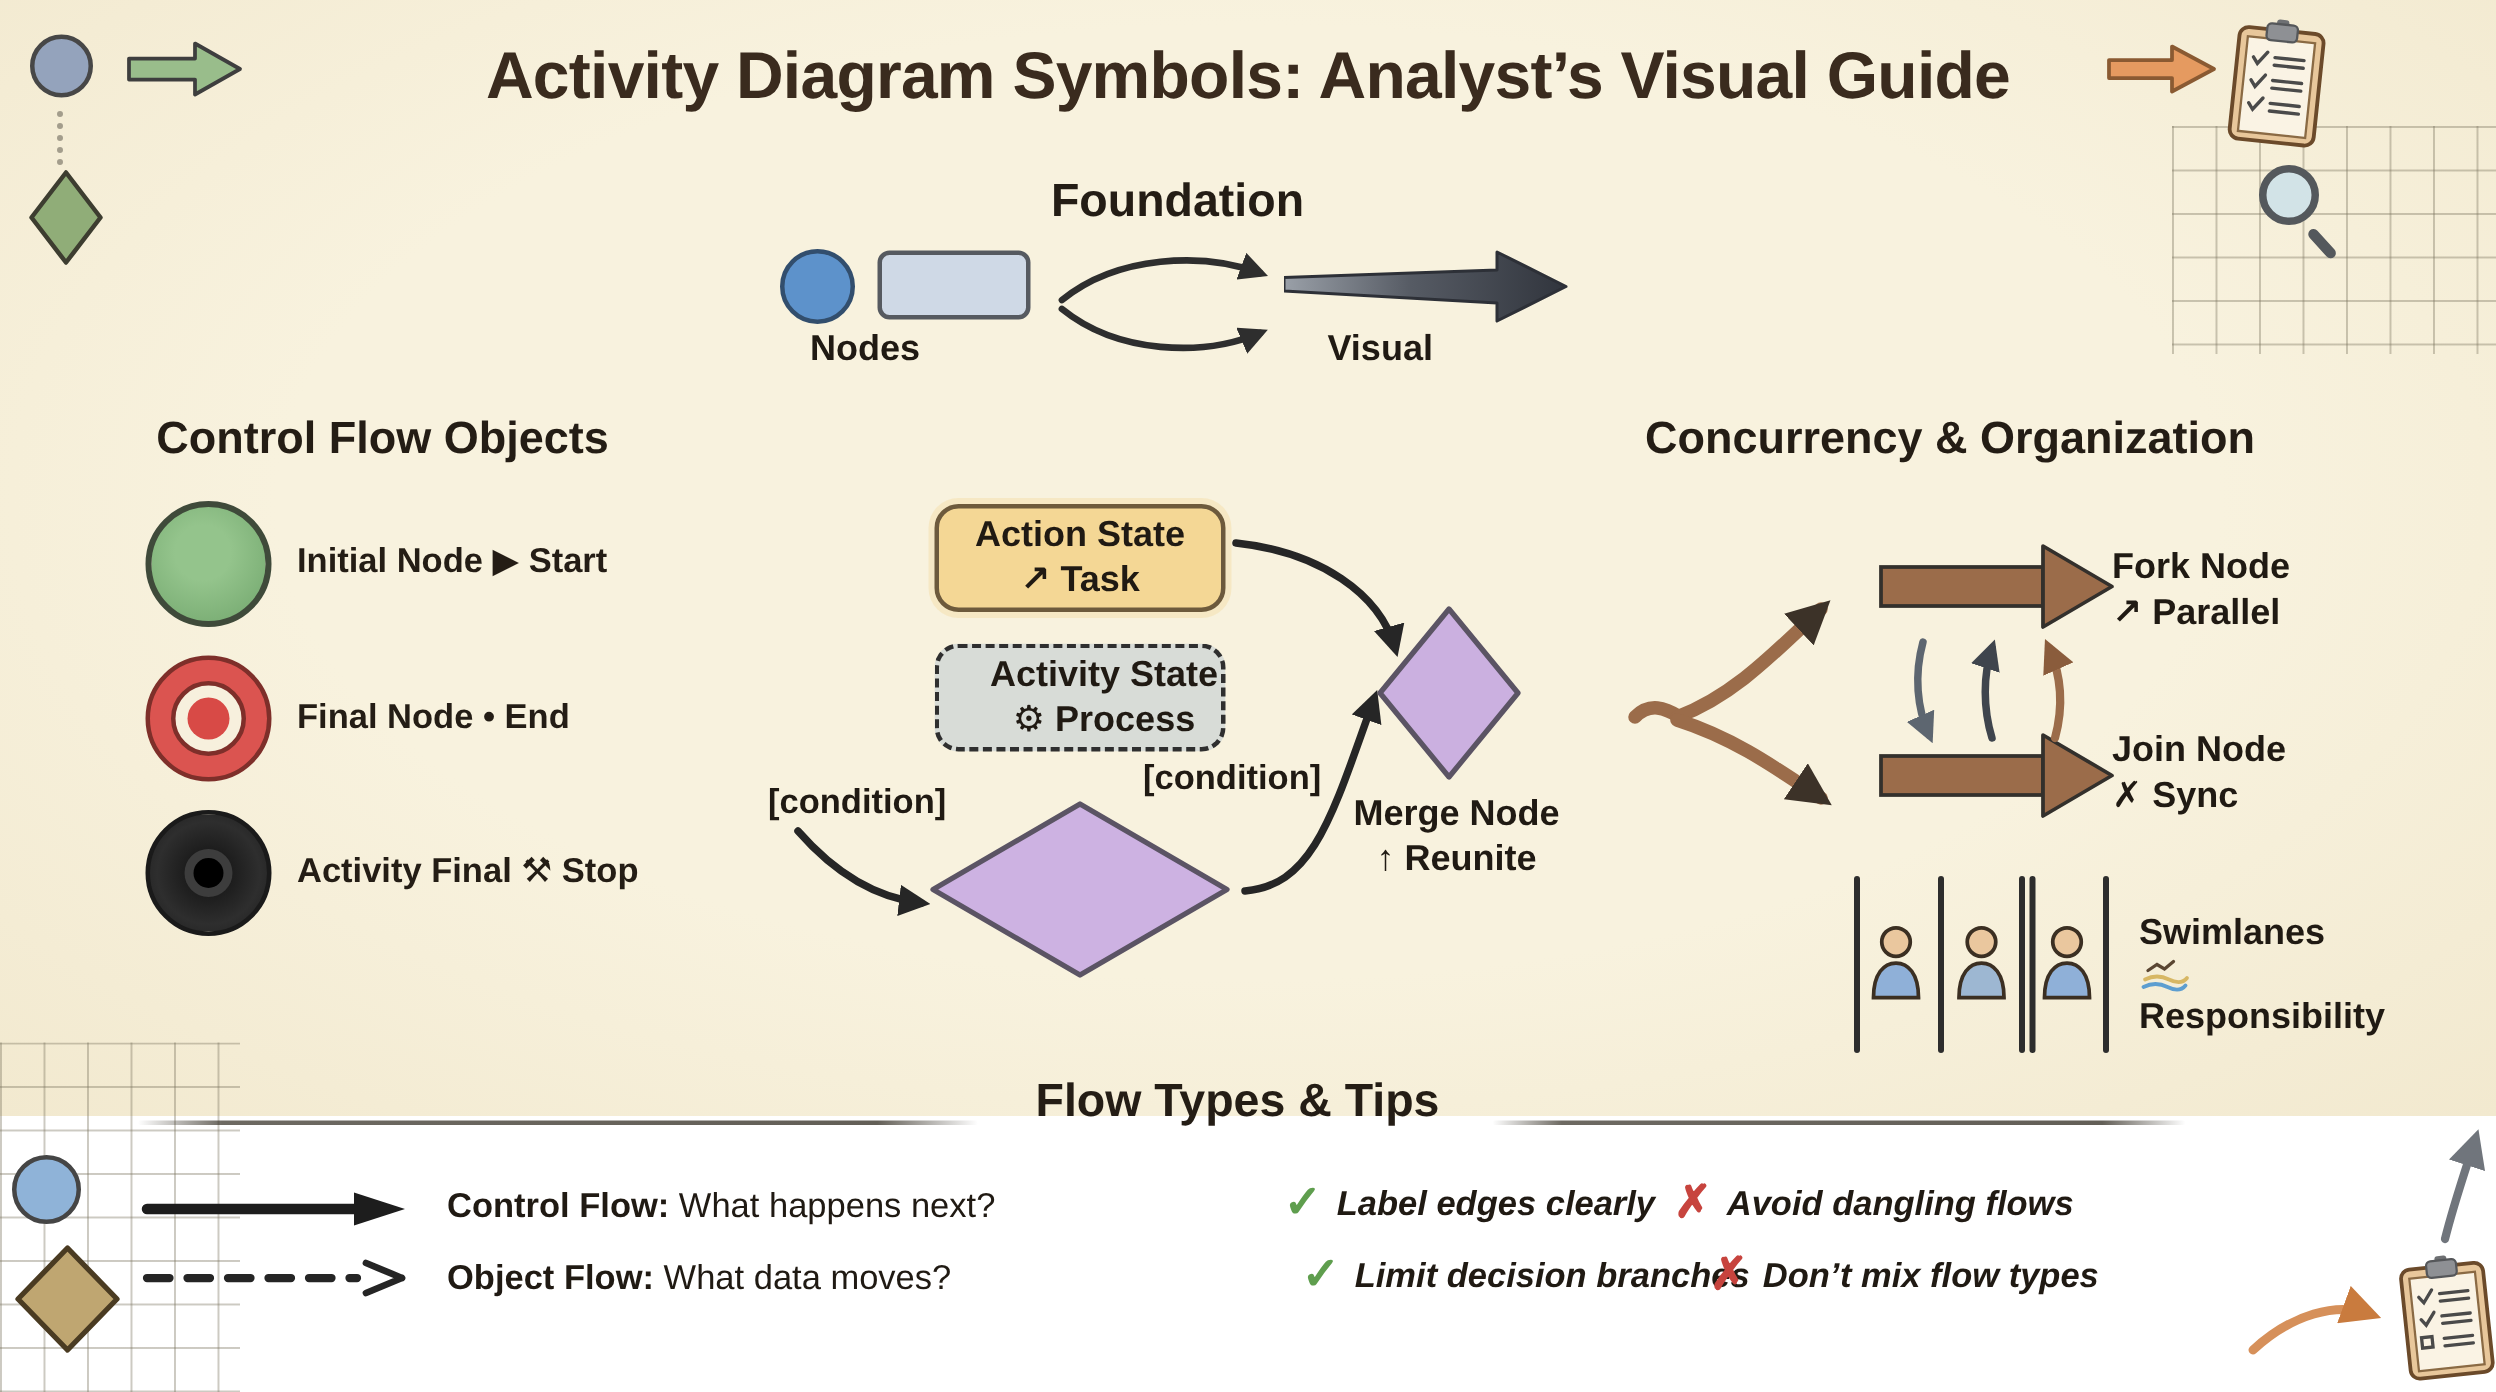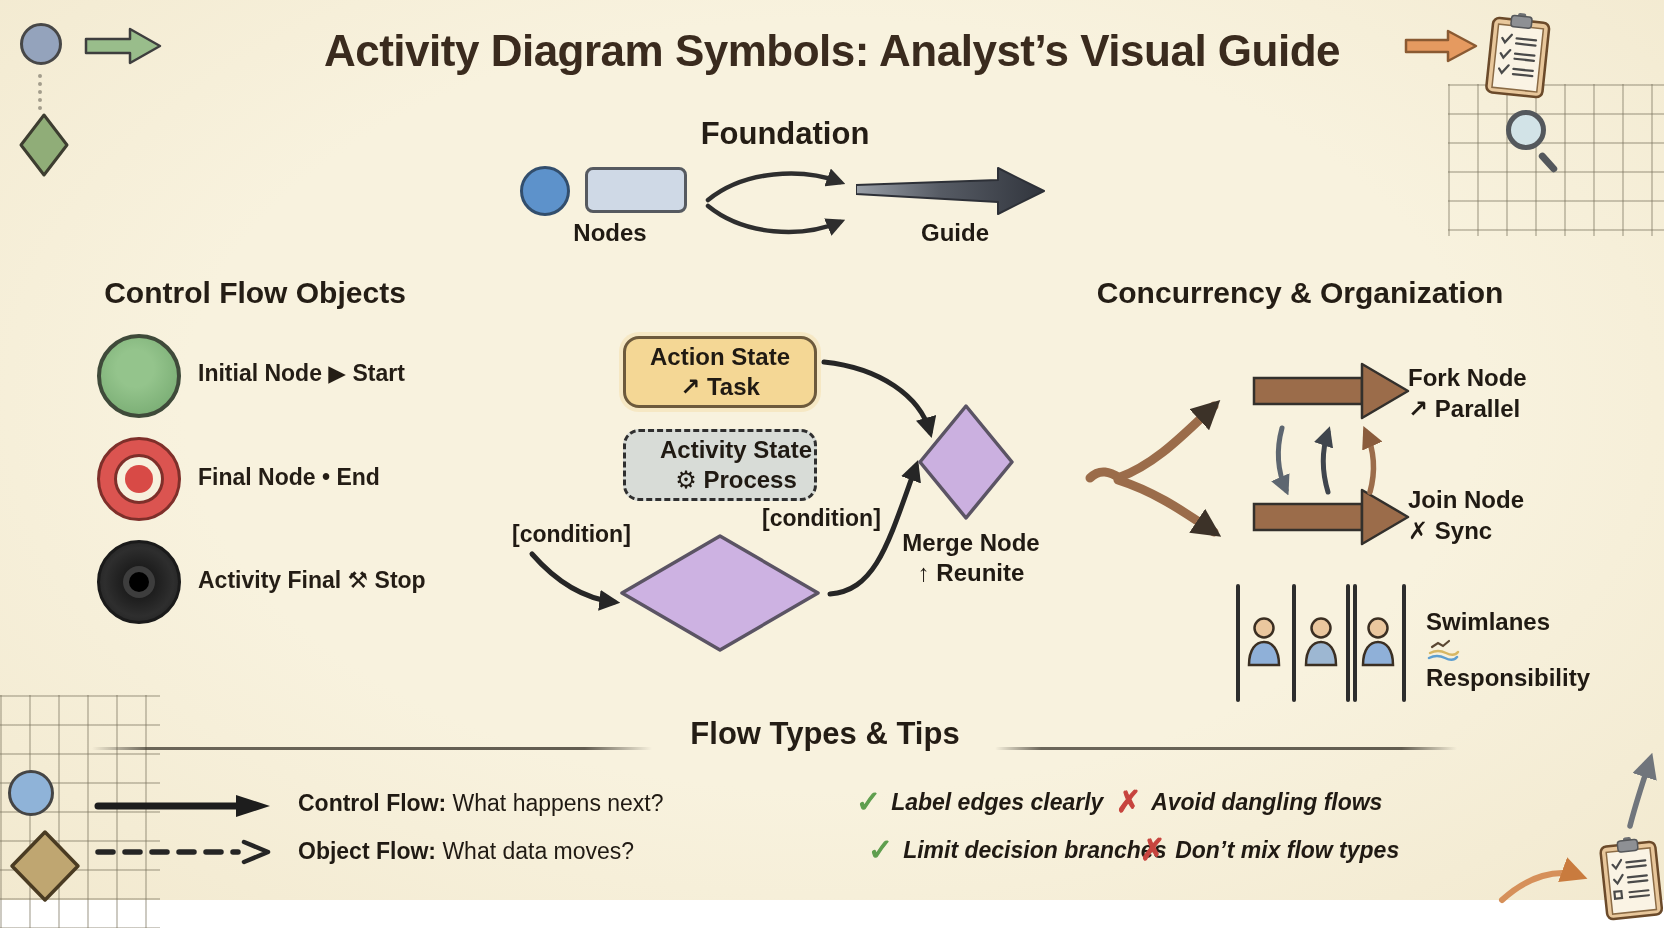--- a/index.html
+++ b/index.html
@@ -2,31 +2,31 @@
 <html><head>
 <meta charset="utf-8">
 <style>
   * { margin:0; padding:0; box-sizing:border-box; }
   html,body { width:1664px; height:928px; overflow:hidden; }
   body {
     font-family:"Liberation Sans","DejaVu Sans",sans-serif;
     color:#201a13;
   }
   #canvas {
-    position:relative; width:1664px; height:900px;
+    position:relative; width:1664px; height:744px;
     background: radial-gradient(ellipse at 50% 45%, #f8f2de 55%, #f2e9cf 100%);
   }
   .abs { position:absolute; }
 
   
   #title { left:0; top:26px; width:100%; text-align:center; font-size:44px; font-weight:700; color:#3a2b1e; letter-spacing:-0.5px; }
   .section-heading { font-size:30px; font-weight:700; color:#241d15; text-align:center; }
   .sub-heading { font-size:31px; font-weight:700; color:#241d15; text-align:center; }
   .item-label { font-size:23px; font-weight:700; color:#241d15; white-space:nowrap; }
-  .small-label { font-size:24px; font-weight:700; text-align:center; }
+  .small-label { font-size:24px; font-weight:700; }
 
   
   .grid {
     background-image:
       linear-gradient(rgba(122,115,94,.38) 1.5px, transparent 1.5px),
       linear-gradient(90deg, rgba(122,115,94,.38) 1.5px, transparent 1.5px);
     background-size:29px 29px;
   }
 
   
@@ -196,21 +196,21 @@
   <svg class="abs" style="left:856px;top:163px;" width="192" height="56" viewBox="0 0 192 56">
     <defs>
         <linearGradient id="eg" x1="0" y1="0" x2="1" y2="0">
           <stop offset="0" stop-color="#9aa0a8"></stop>
           <stop offset="0.45" stop-color="#565b64"></stop>
           <stop offset="1" stop-color="#31353d"></stop>
         </linearGradient>
       </defs>
     <polygon points="0,22 142,17 142,5 188,28 142,51 142,39 0,31" fill="url(#eg)" stroke="#2d3037" stroke-width="2" stroke-linejoin="round"></polygon>
   </svg>
-  <div class="abs small-label" style="left:885px;top:219px;width:140px;">Guide</div>
+  <div class="abs small-label" style="left:885px;top:219px;width:140px;">Visual</div>
 
   <div class="abs section-heading" style="left:85px;top:276px;width:340px;">Control Flow Objects</div>
   <div class="abs section-heading" style="left:1080px;top:276px;width:440px;">Concurrency &amp; Organization</div>
 
   <div class="abs node-circle" id="node-initial"></div>
   <div class="abs item-label" style="left:198px;top:360px;">Initial Node ▶ Start</div>
 
   <div class="abs node-circle" id="node-final">
     <div class="bull-mid">
         <div class="bull-core"></div>

